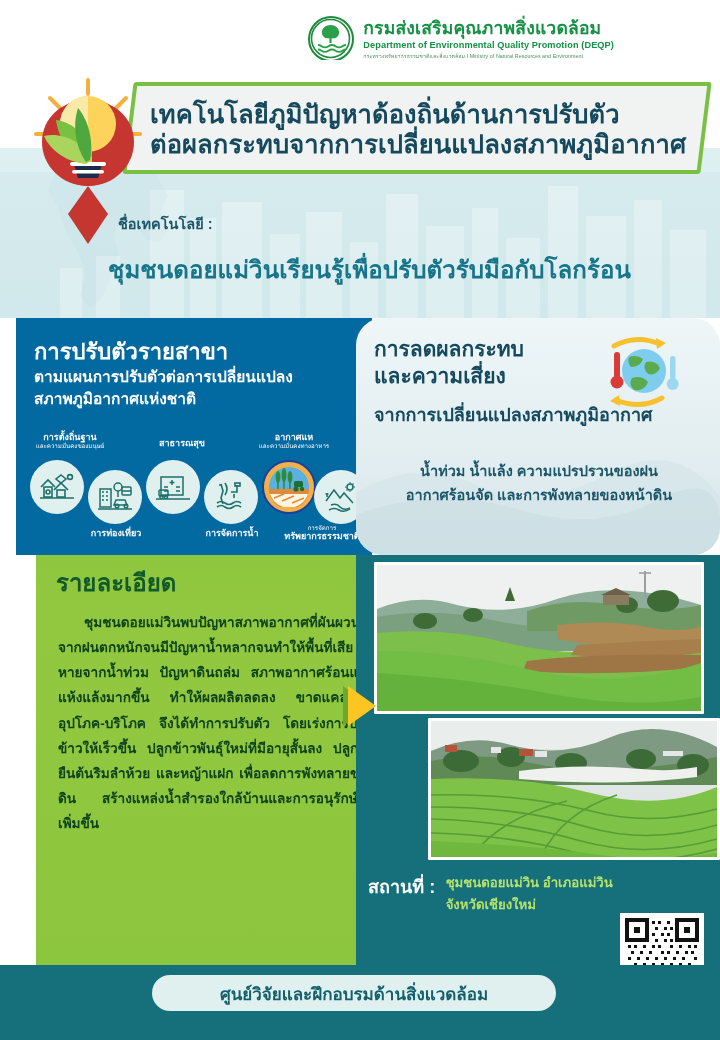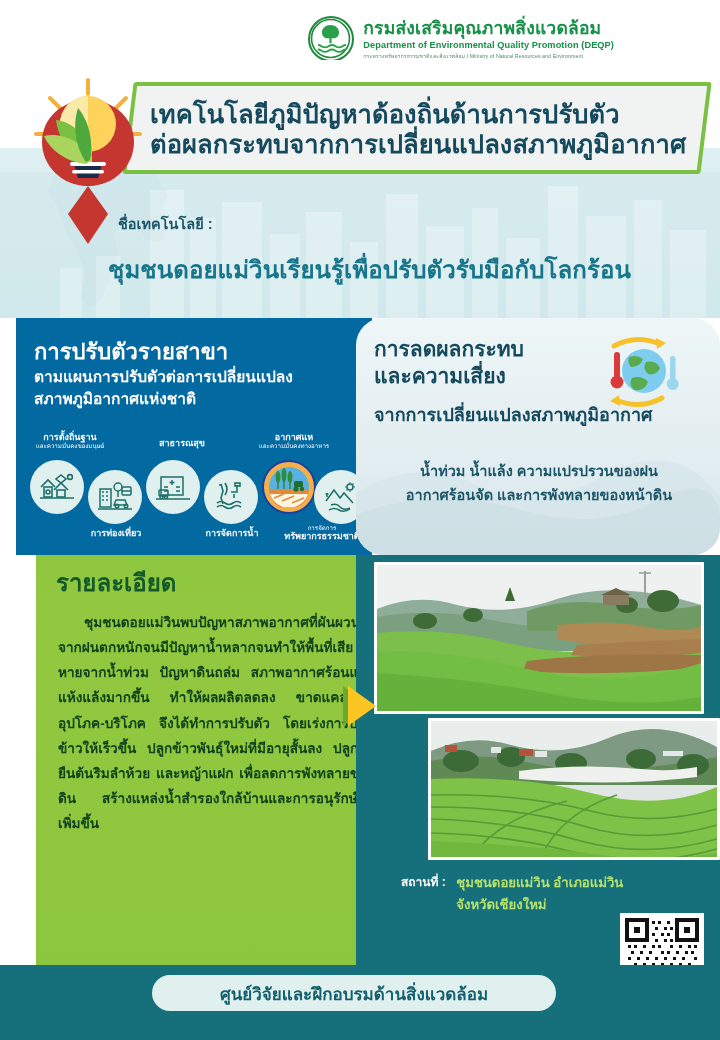--- a/index.html
+++ b/index.html
@@ -79,21 +79,21 @@
   .arrow-tri.back { left: 343px; border-left-color: #6aa82e; z-index: 5; }
 
   
   .right-col { position: absolute; left: 356px; top: 555px; width: 364px; height: 410px; background: #16707c; }
 
   .photo { position: absolute; border-radius: 1px; overflow: hidden; background: #b9c8c4; }
   .photo-1 { left: 374px; top: 562px; width: 330px; height: 152px; border: 3px solid #ffffff; }
   .photo-2 { left: 428px; top: 718px; width: 292px; height: 142px; border: 3px solid #ffffff; }
 
   .place { position: absolute; left: 368px; top: 872px; width: 290px; }
-  .place .k { font-size: 12px; font-weight: bold; color: #ffffff; display: inline-block; vertical-align: top; margin-left: 33px; }
+  .place .k { font-size: 18px; font-weight: bold; color: #ffffff; display: inline-block; vertical-align: top; }
   .place .v { font-size: 13.2px; font-weight: bold; color: #b7e36a; display: inline-block;
               vertical-align: top; margin-left: 6px; line-height: 1.7; }
 
   .qr-box { position: absolute; left: 620px; top: 913px; width: 84px; height: 84px;
             background: #ffffff; padding: 5px; }
   .qr-cap { position: absolute; left: 608px; top: 1002px; width: 108px; text-align: center;
             font-size: 10.5px; font-weight: bold; color: #9fd6cf; }
 
   
   .footer { position: absolute; left: 0; top: 965px; width: 720px; height: 75px; background: #16707c; }

